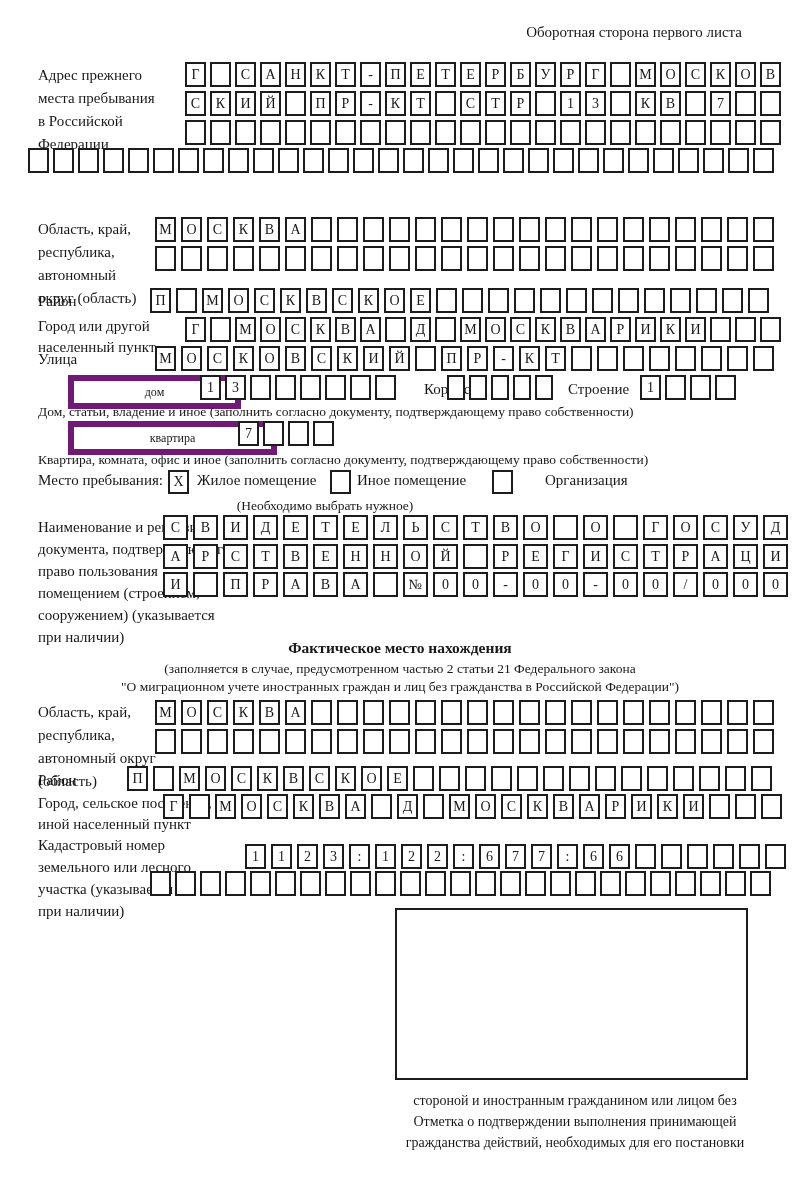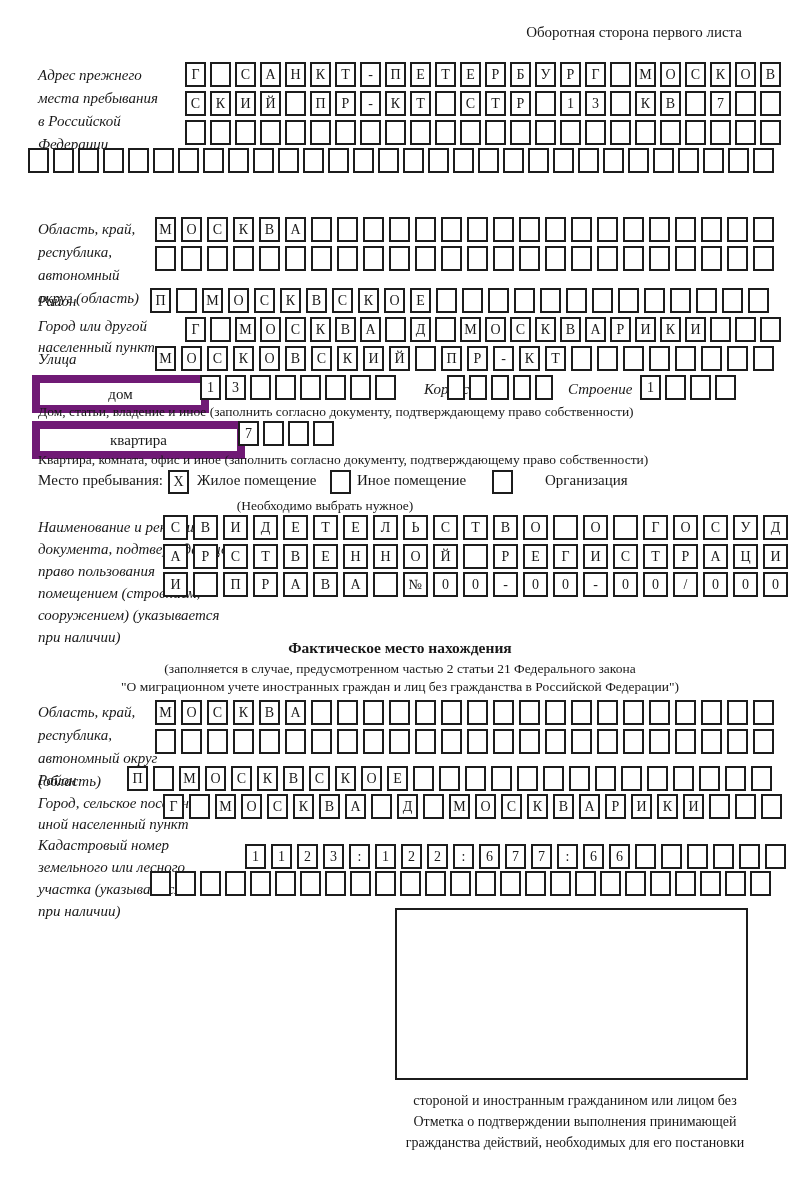--- a/index.html
+++ b/index.html
@@ -1,29 +1,29 @@
 <!DOCTYPE html>
 <html><head>
 <meta charset="utf-8">
 <style>
   html,body{margin:0;padding:0;background:#ffffff;}
   .page{position:relative;width:800px;height:1180px;background:#ffffff;overflow:hidden;
         font-family:"Liberation Serif","DejaVu Serif",serif;color:#181818;}
   .hdr-title{position:absolute;top:24px;right:58px;font-size:15px;}
-  .lbl{position:absolute;font-size:15px;line-height:23px;font-style:italic;}
+  .lbl{position:absolute;font-size:15px;line-height:23px;}
   .note{position:absolute;width:100%;text-align:center;font-size:13.5px;}
   .sect-title{position:absolute;width:100%;text-align:center;font-size:15.5px;font-weight:bold;}
   .cellrow{position:absolute;display:flex;white-space:nowrap;}
   .cell{display:inline-block;box-sizing:content-box;width:17px;height:21px;border:2px solid #1c1c1c;
         margin-right:4px;text-align:center;font-size:14px;line-height:21px;background:#fff;}
   .g5 .cell{margin-right:5px;}
   .wide .cell{width:21px;margin-right:5px;}
   .sm .cell{width:14px;margin-right:4px;}
-  .bigbox{position:absolute;box-sizing:content-box;border:8px solid #701a75;height:22px;
-          line-height:22px;text-align:center;font-size:15px;background:#fff;}
+  .bigbox{position:absolute;box-sizing:content-box;border:6px solid #701a75;height:22px;
+          line-height:22px;text-align:center;font-size:12px;background:#fff;margin-left:36px;}
   .caption{position:absolute;font-size:13.5px;}
   .chk{position:absolute;box-sizing:content-box;width:17px;height:20px;border:2px solid #1c1c1c;
        text-align:center;font-size:14px;line-height:20px;background:#fff;}
   .opt{position:absolute;font-size:15px;}
   .stamp{position:absolute;border:2px solid #1c1c1c;background:#fff;}
   .confirm-caption{position:absolute;text-align:center;font-size:14px;line-height:21px;}
 </style>
 </head>
 <body>
 

